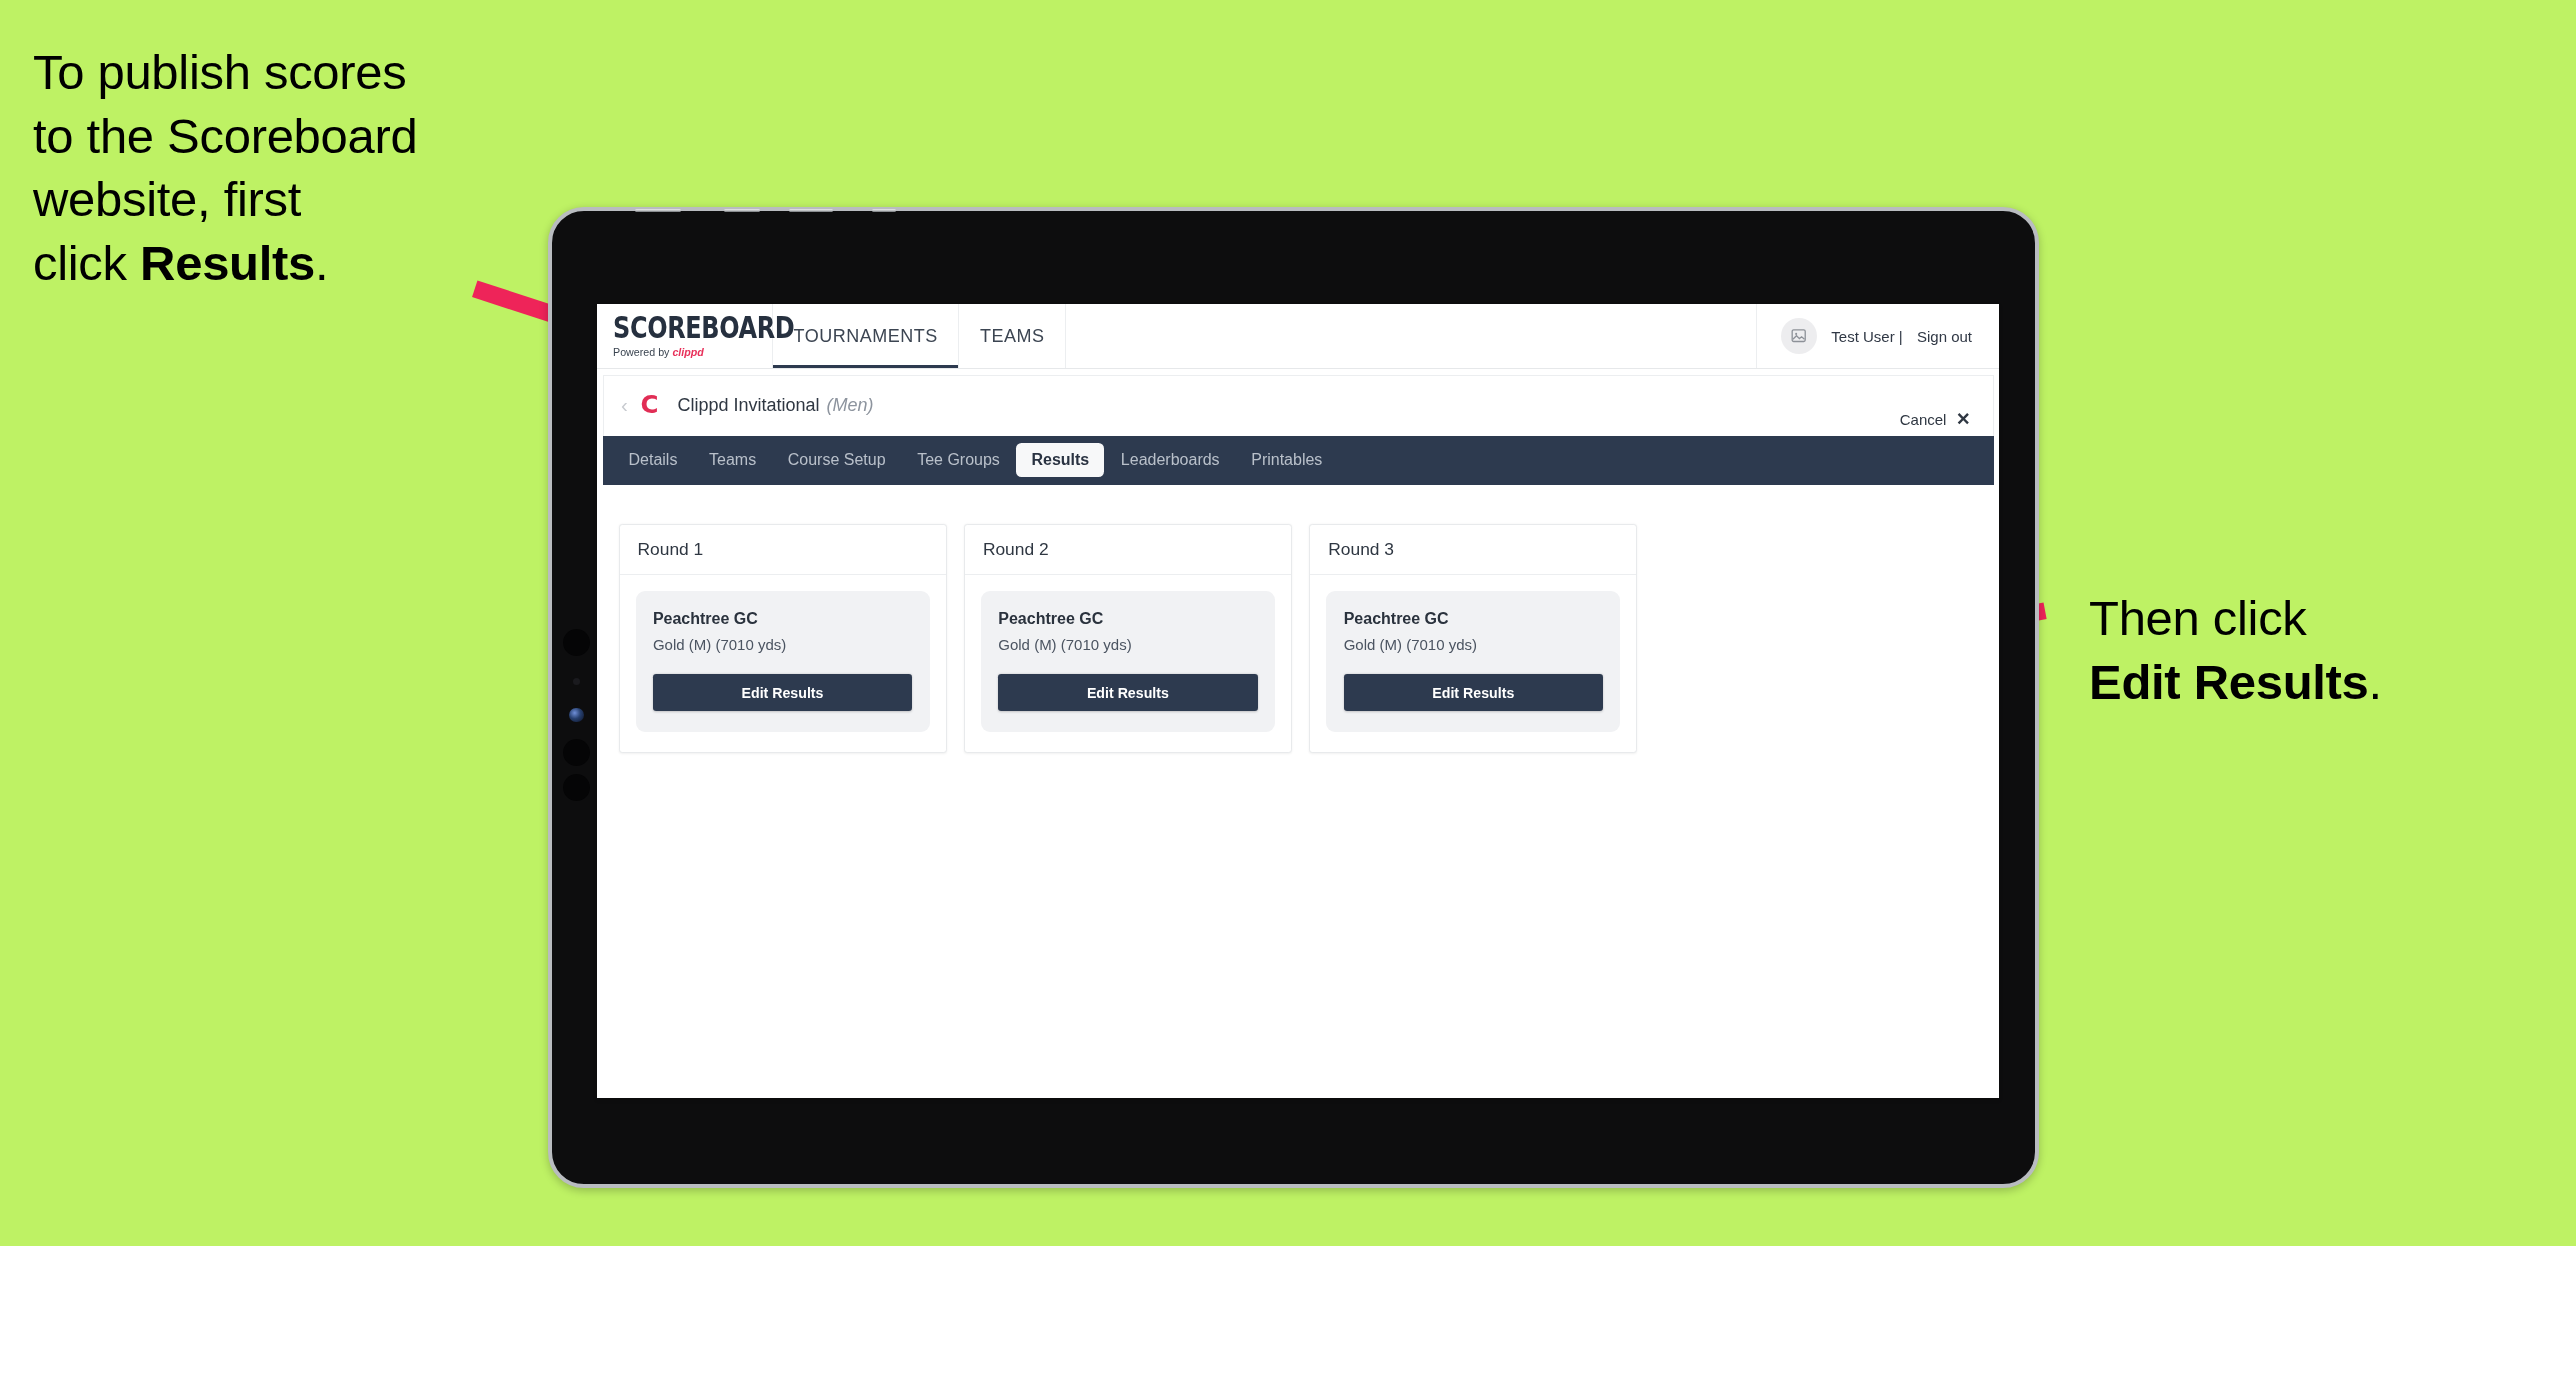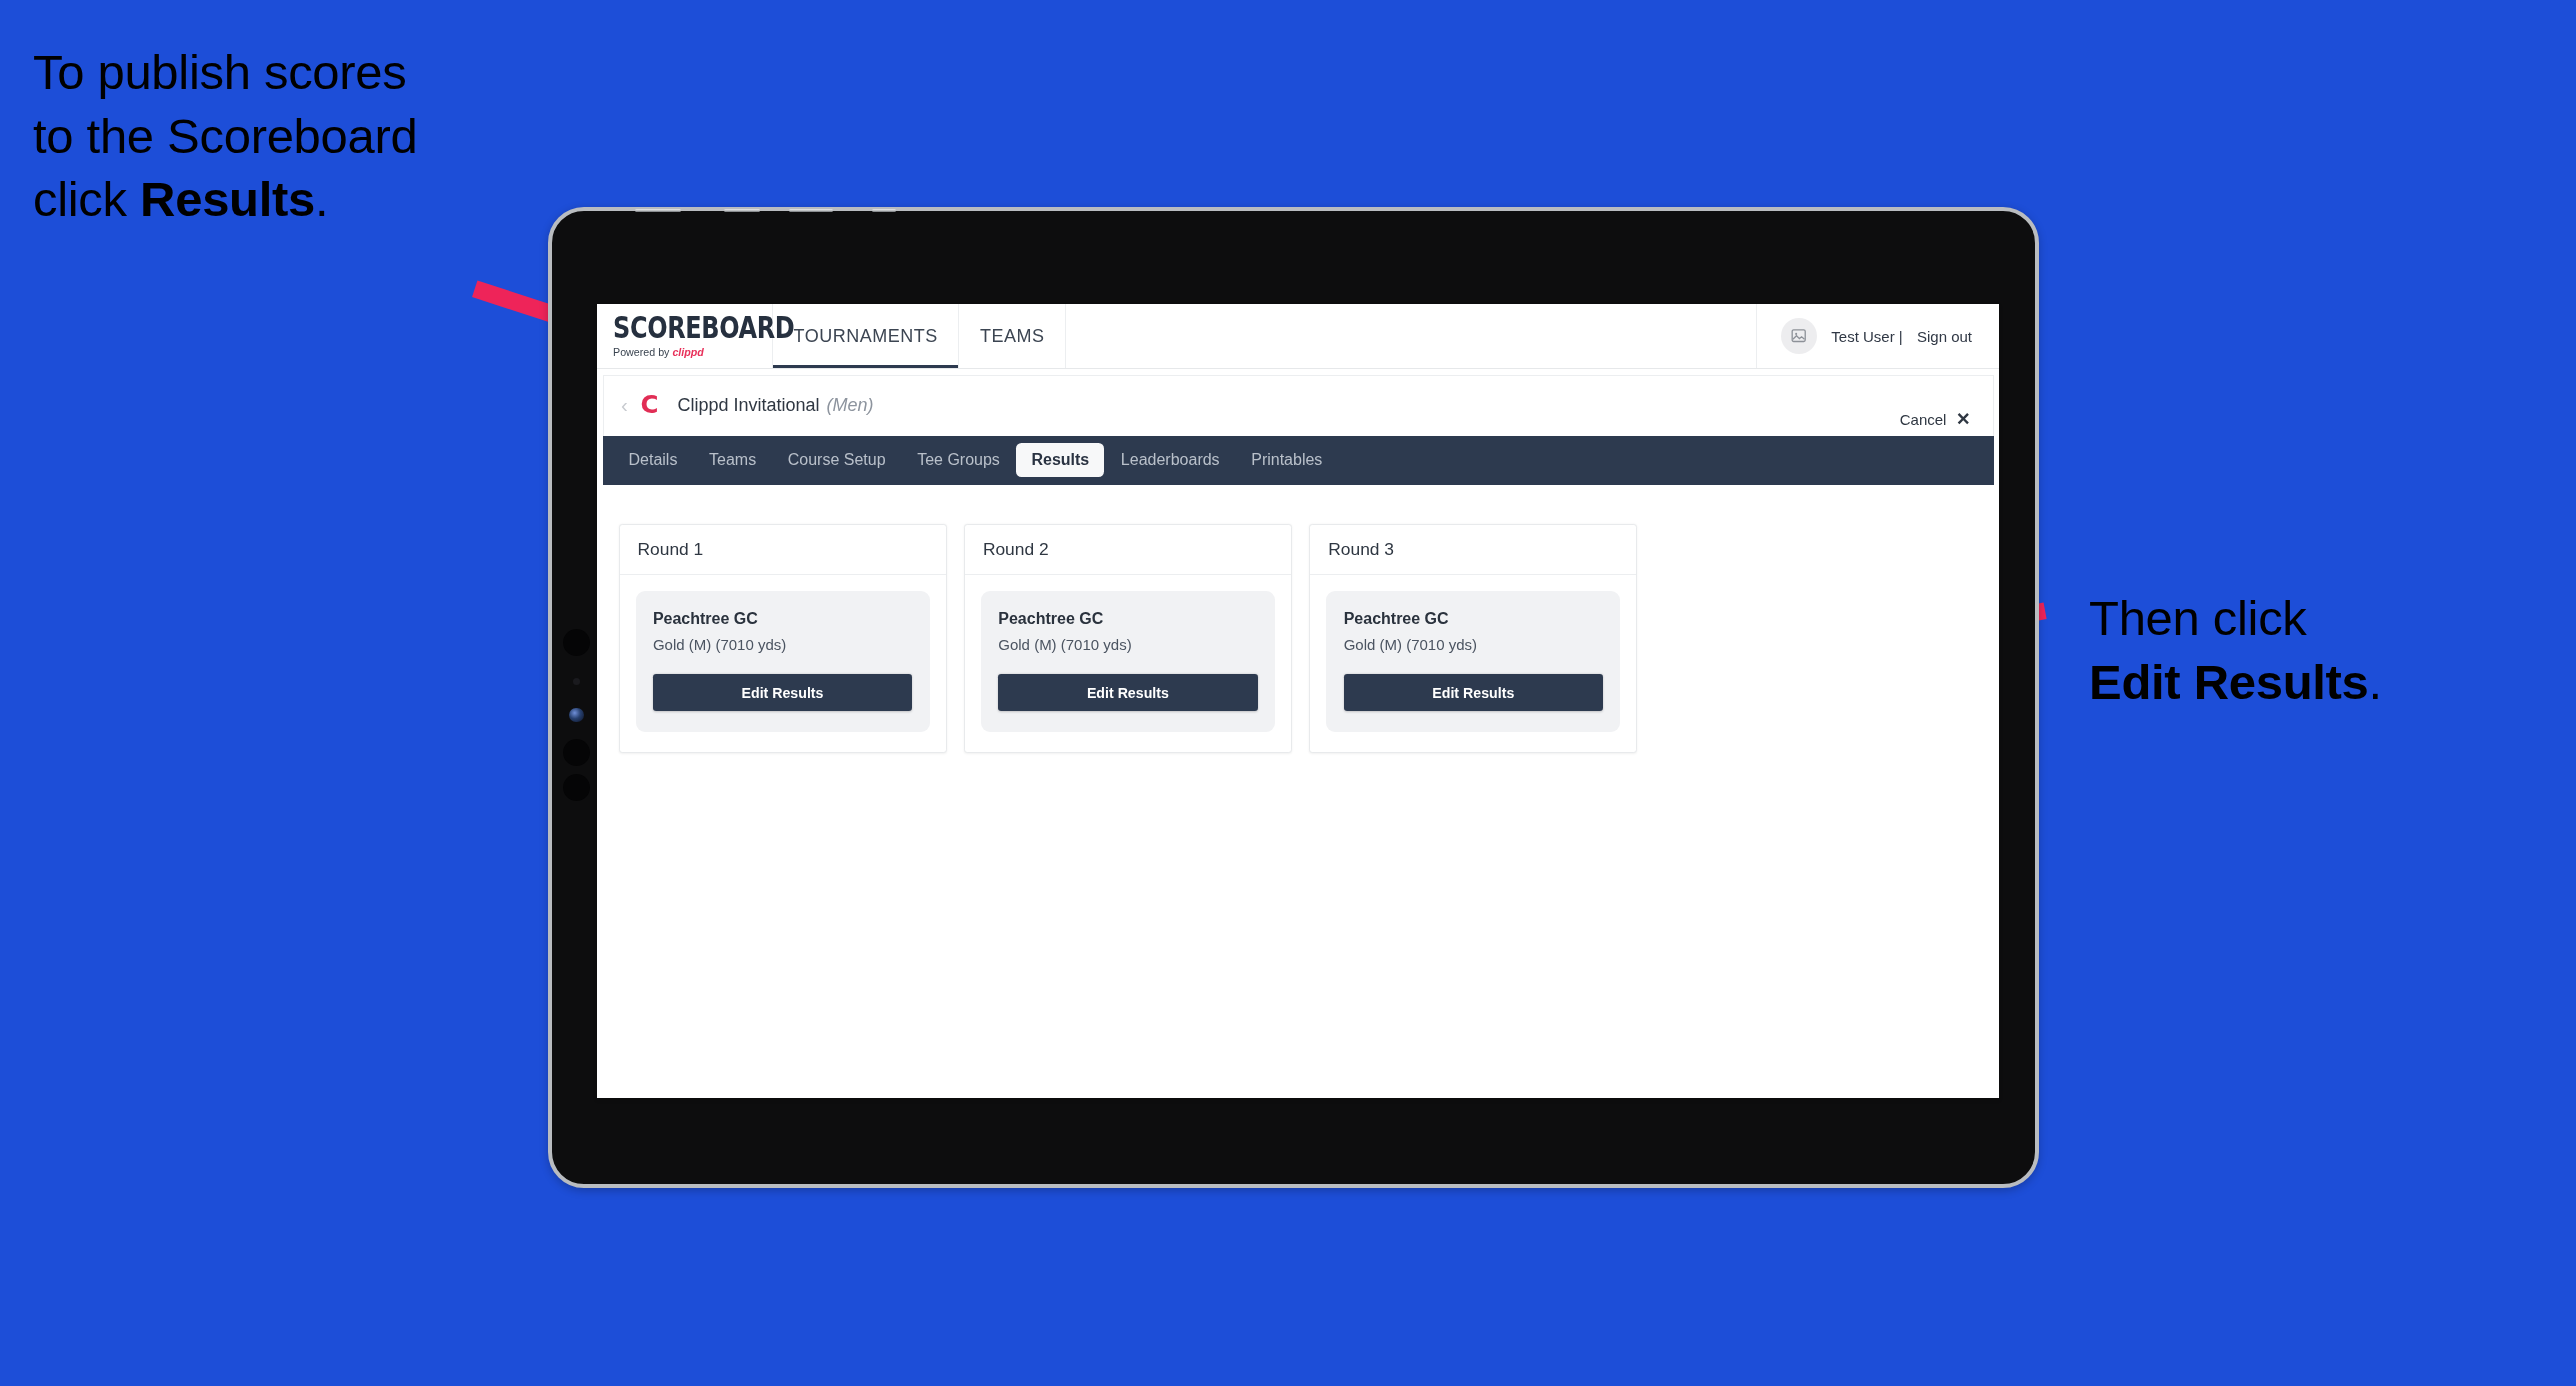--- a/index.html
+++ b/index.html
@@ -8,22 +8,22 @@
     width: 2576px;
     height: 1386px;
     background: #ffffff;
     font-family: "Liberation Sans", sans-serif;
     overflow: hidden;
   }
 
   #stage {
     position: relative;
     width: 2576px;
-    height: 1386px;
-    background: #1d4ed8;
+    height: 1246px;
+    background: #bef264;
   }
 
   
   .annotation {
     position: absolute;
     color: #000000;
     font-family: "Liberation Sans", sans-serif;
     font-weight: 400;
     line-height: 1.30;
     letter-spacing: -0.3px;
@@ -313,20 +313,21 @@
   }
 </style>
 </head>
 <body>
 
 <div id="stage">
 
   <div class="annotation" id="annotation-left">
     <div>To publish scores</div>
     <div>to the Scoreboard</div>
+    <div>website, first</div>
     <div><span>click </span><b>Results</b><span>.</span></div>
   </div>
 
   <div class="annotation" id="annotation-right">
     <div>Then click</div>
     <div><b>Edit Results</b><span>.</span></div>
   </div>
 
   <svg id="arrow-layer" viewBox="0 0 3256 1752">
     <g>

